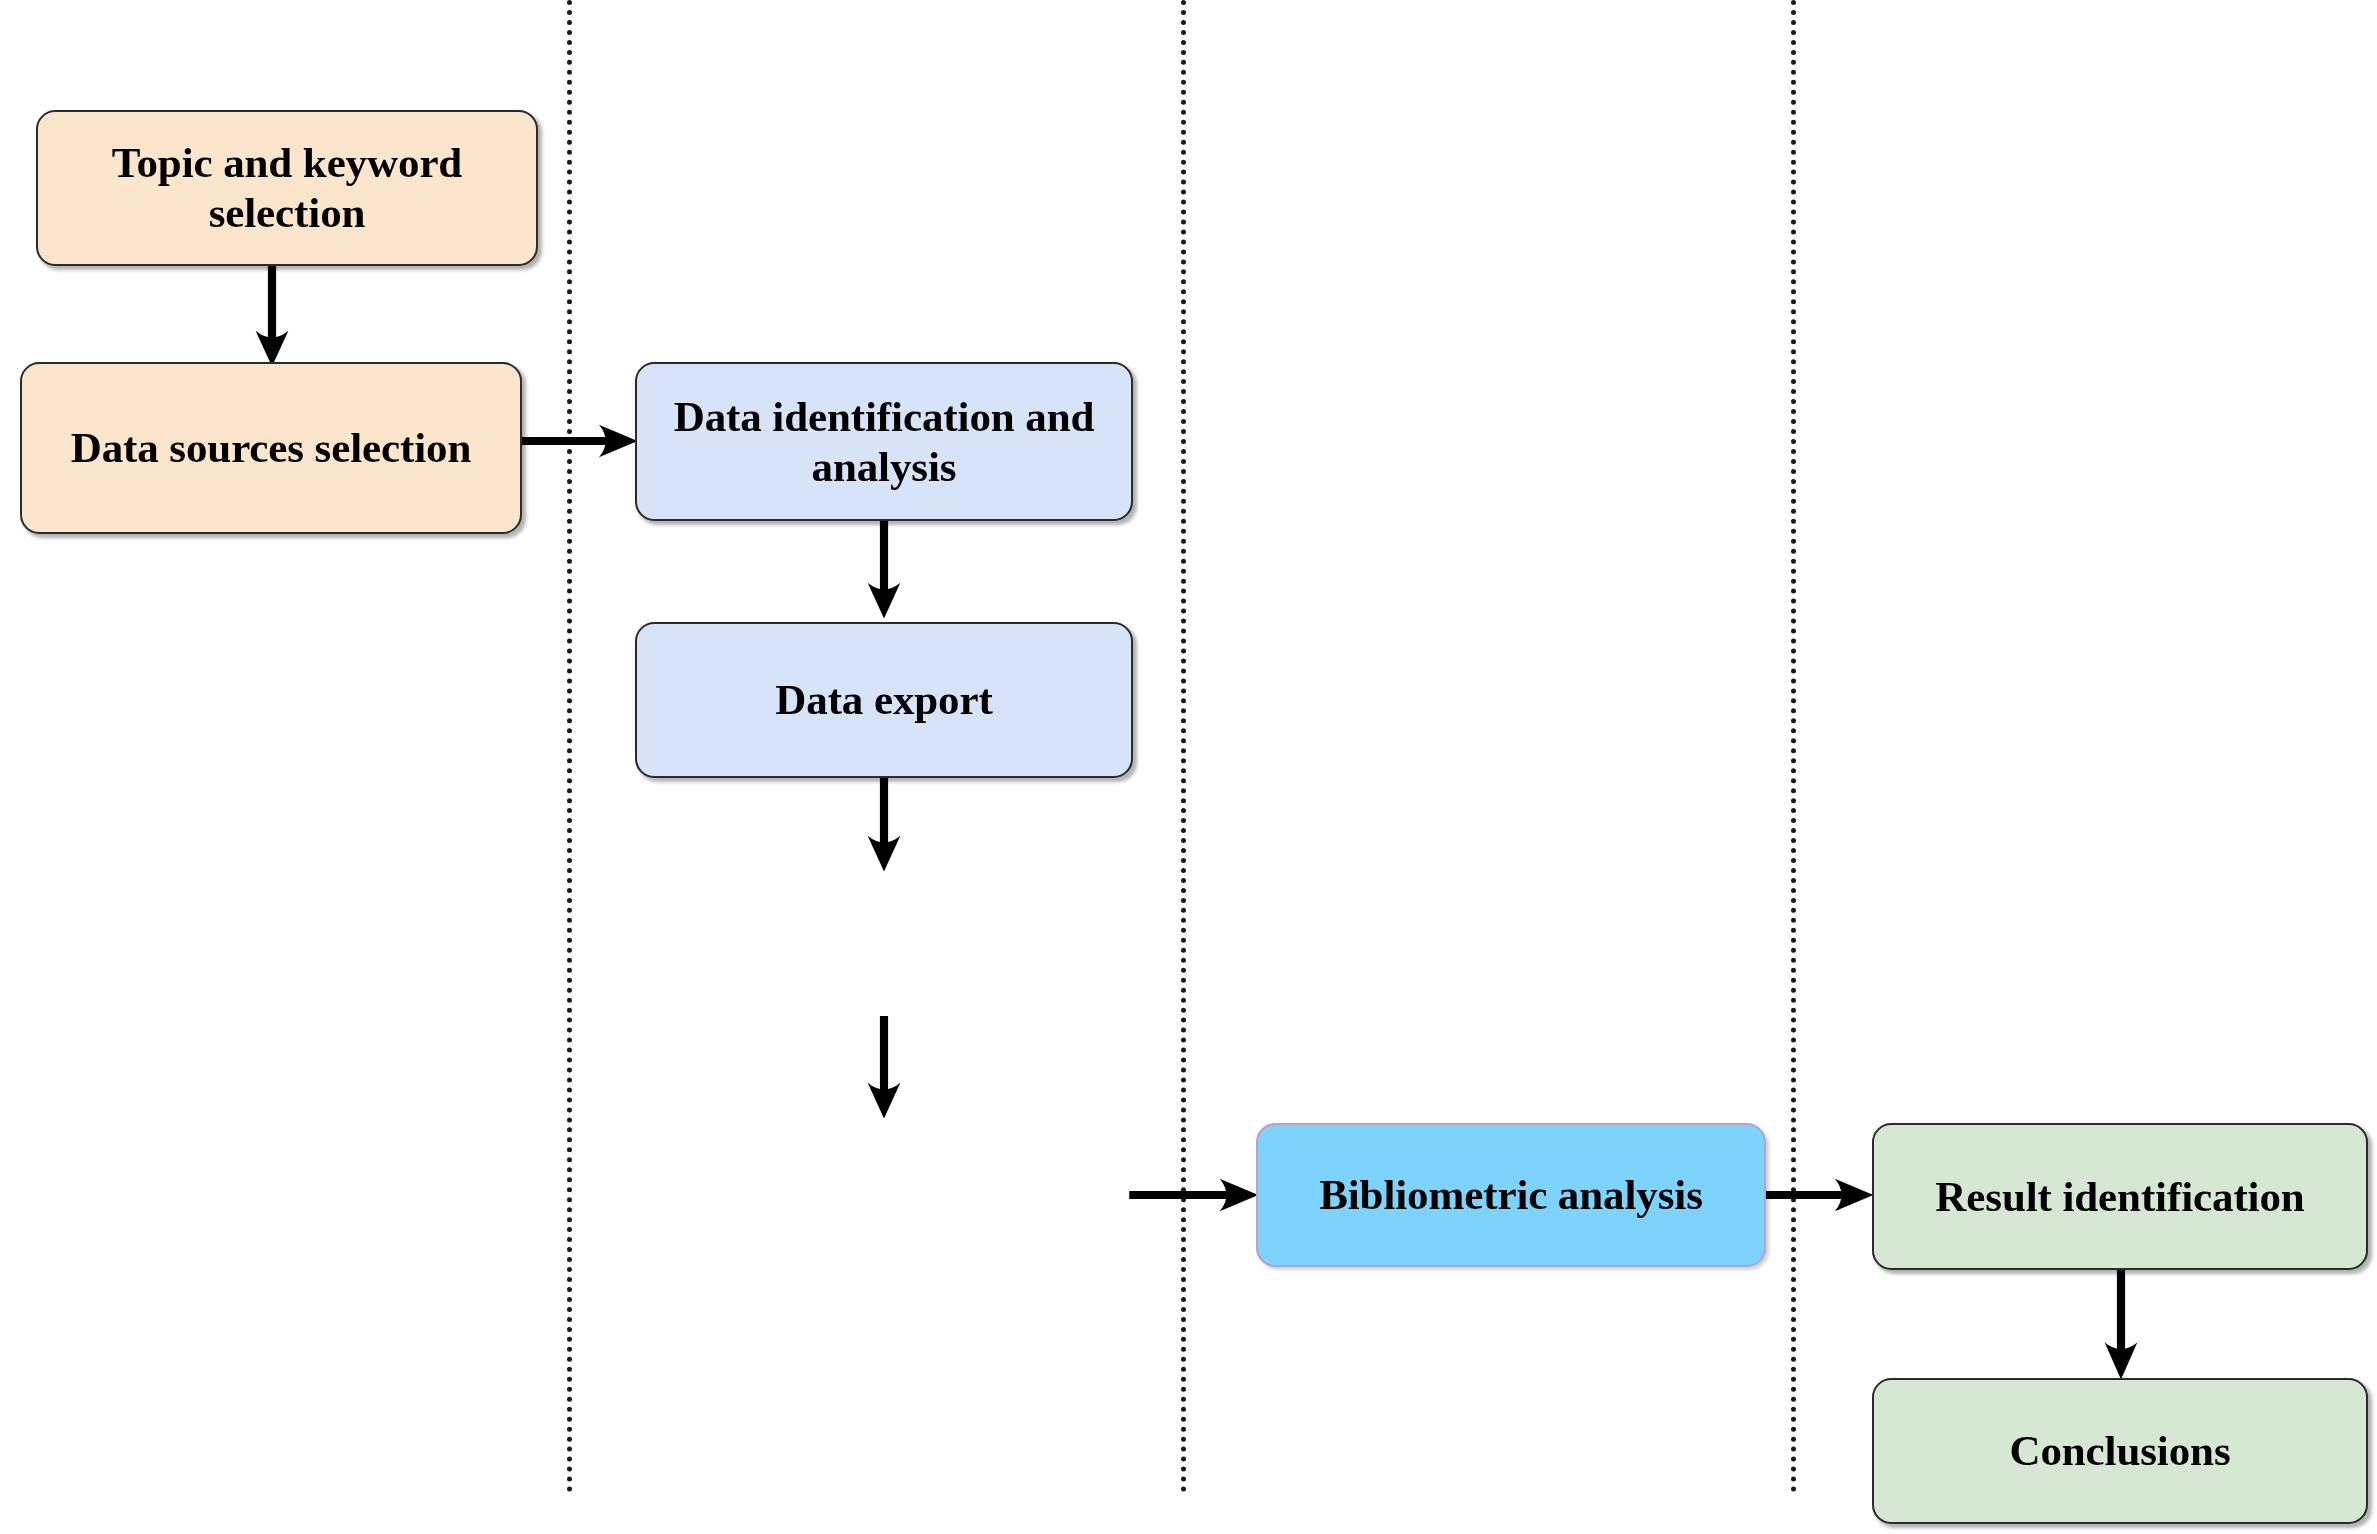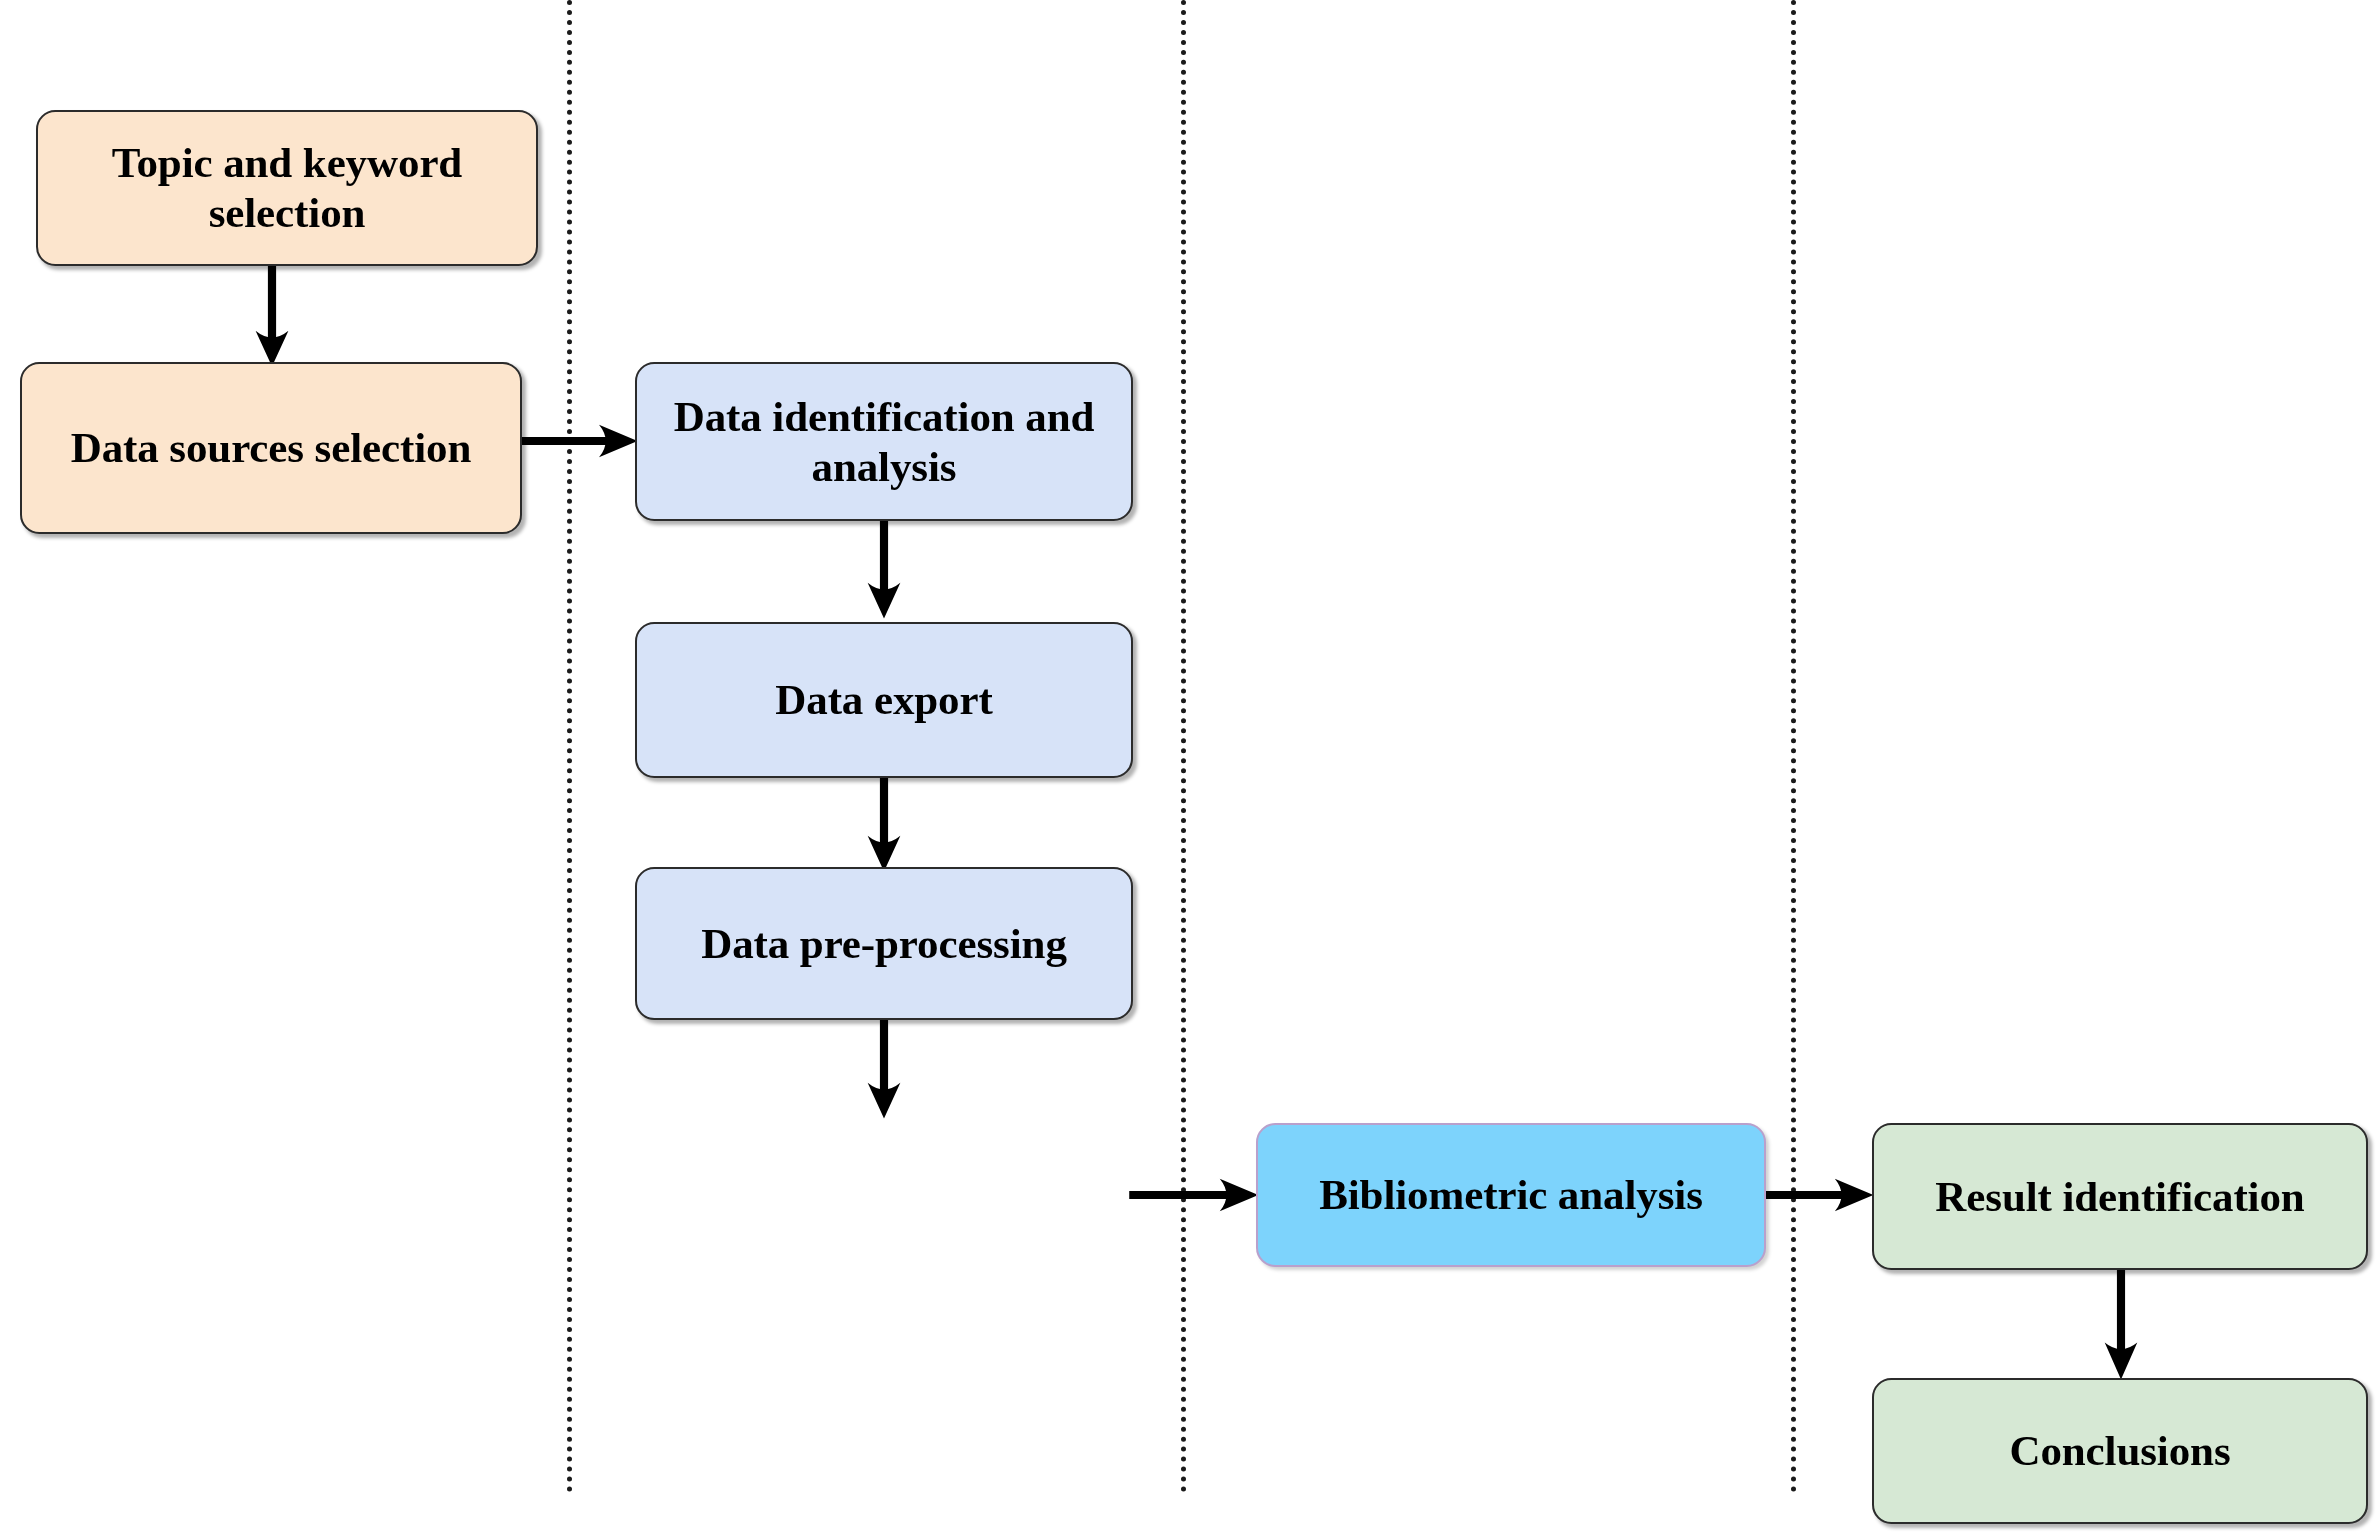--- a/index.html
+++ b/index.html
@@ -134,23 +134,20 @@
   </div>
 
   <div class="node blue" style="left:635px; top:362px; width:498px; height:159px; font-size:43px;">
     <span class="label">Data identification and analysis</span>
   </div>
 
   <div class="node blue" style="left:635px; top:614px; width:498px; height:156px; font-size:43px;margin-top:8px;">
     <span class="label">Data export</span>
   </div>
 
-  <div class="node blue" style="left:635px; top:867px; width:498px; height:153px; font-size:43px;">
-    <span class="label">Data pre-processing</span>
-  </div>
 
 
   <div class="node purple" style="left:1256px; top:1123px; width:510px; height:144px; font-size:43px;">
     <span class="label">Bibliometric analysis</span>
   </div>
 
   <div class="node green" style="left:1872px; top:1123px; width:496px; height:147px; font-size:43px;">
     <span class="label">Result identification</span>
   </div>
 

